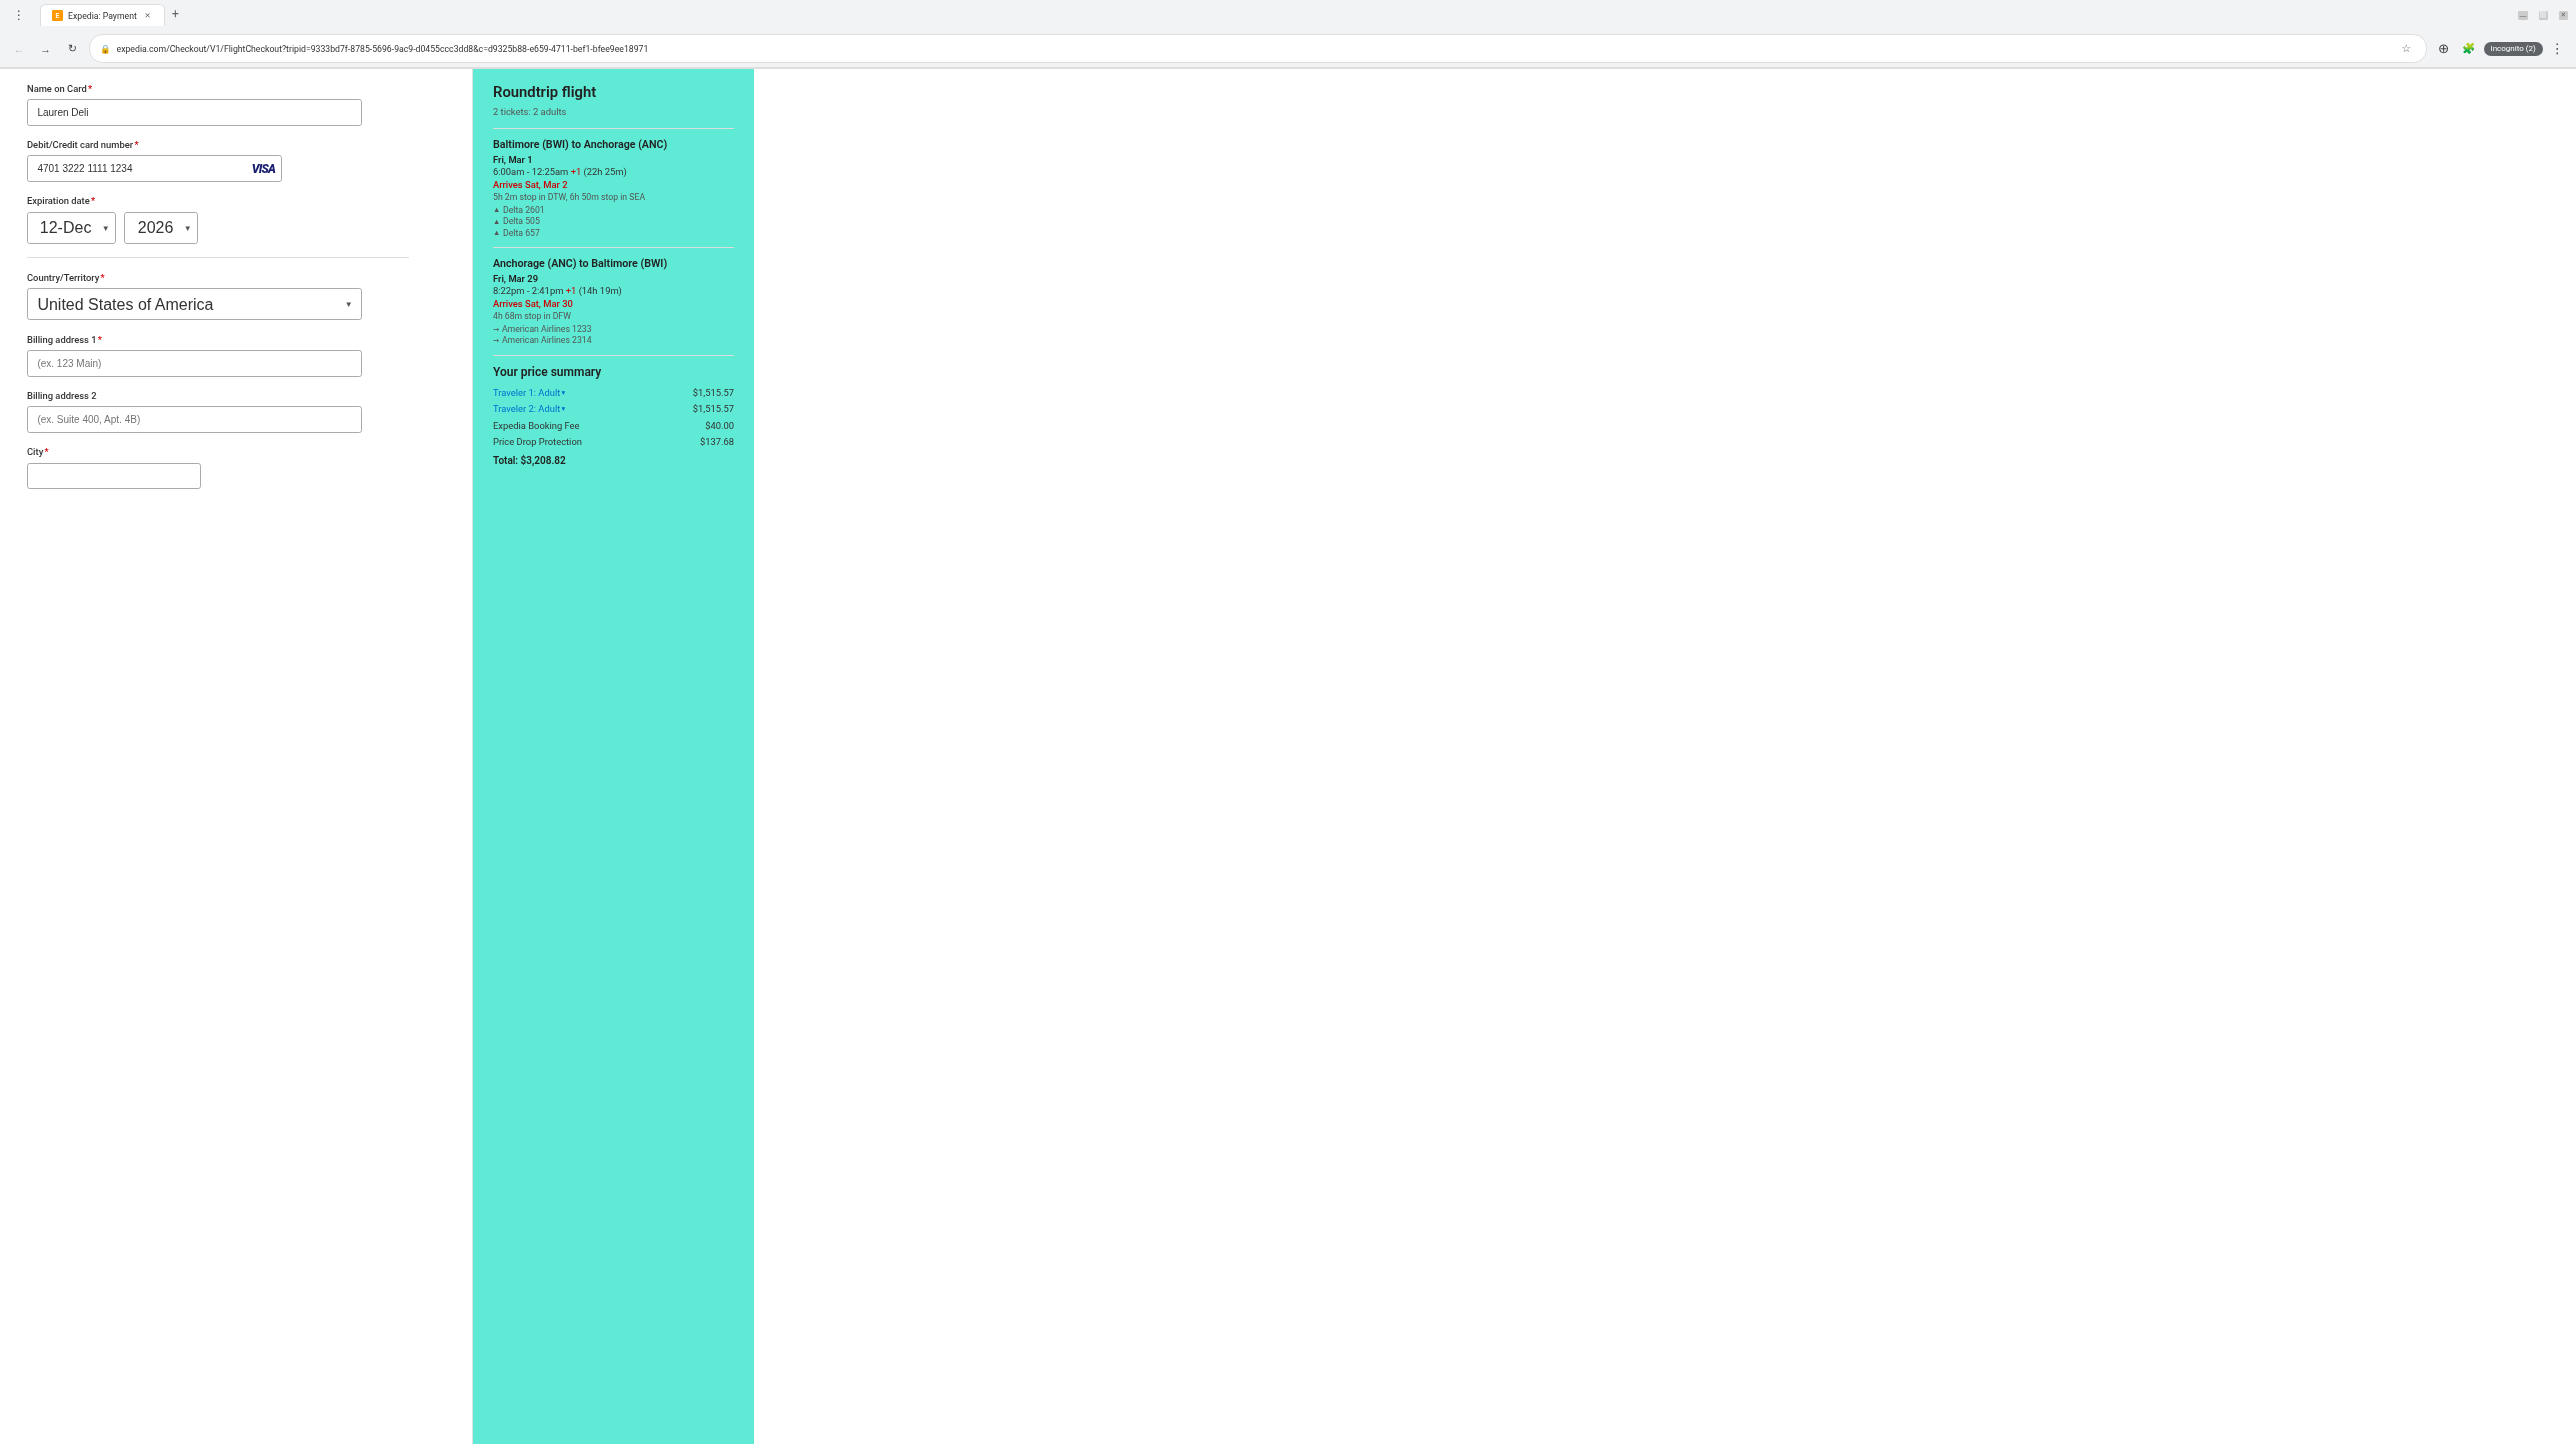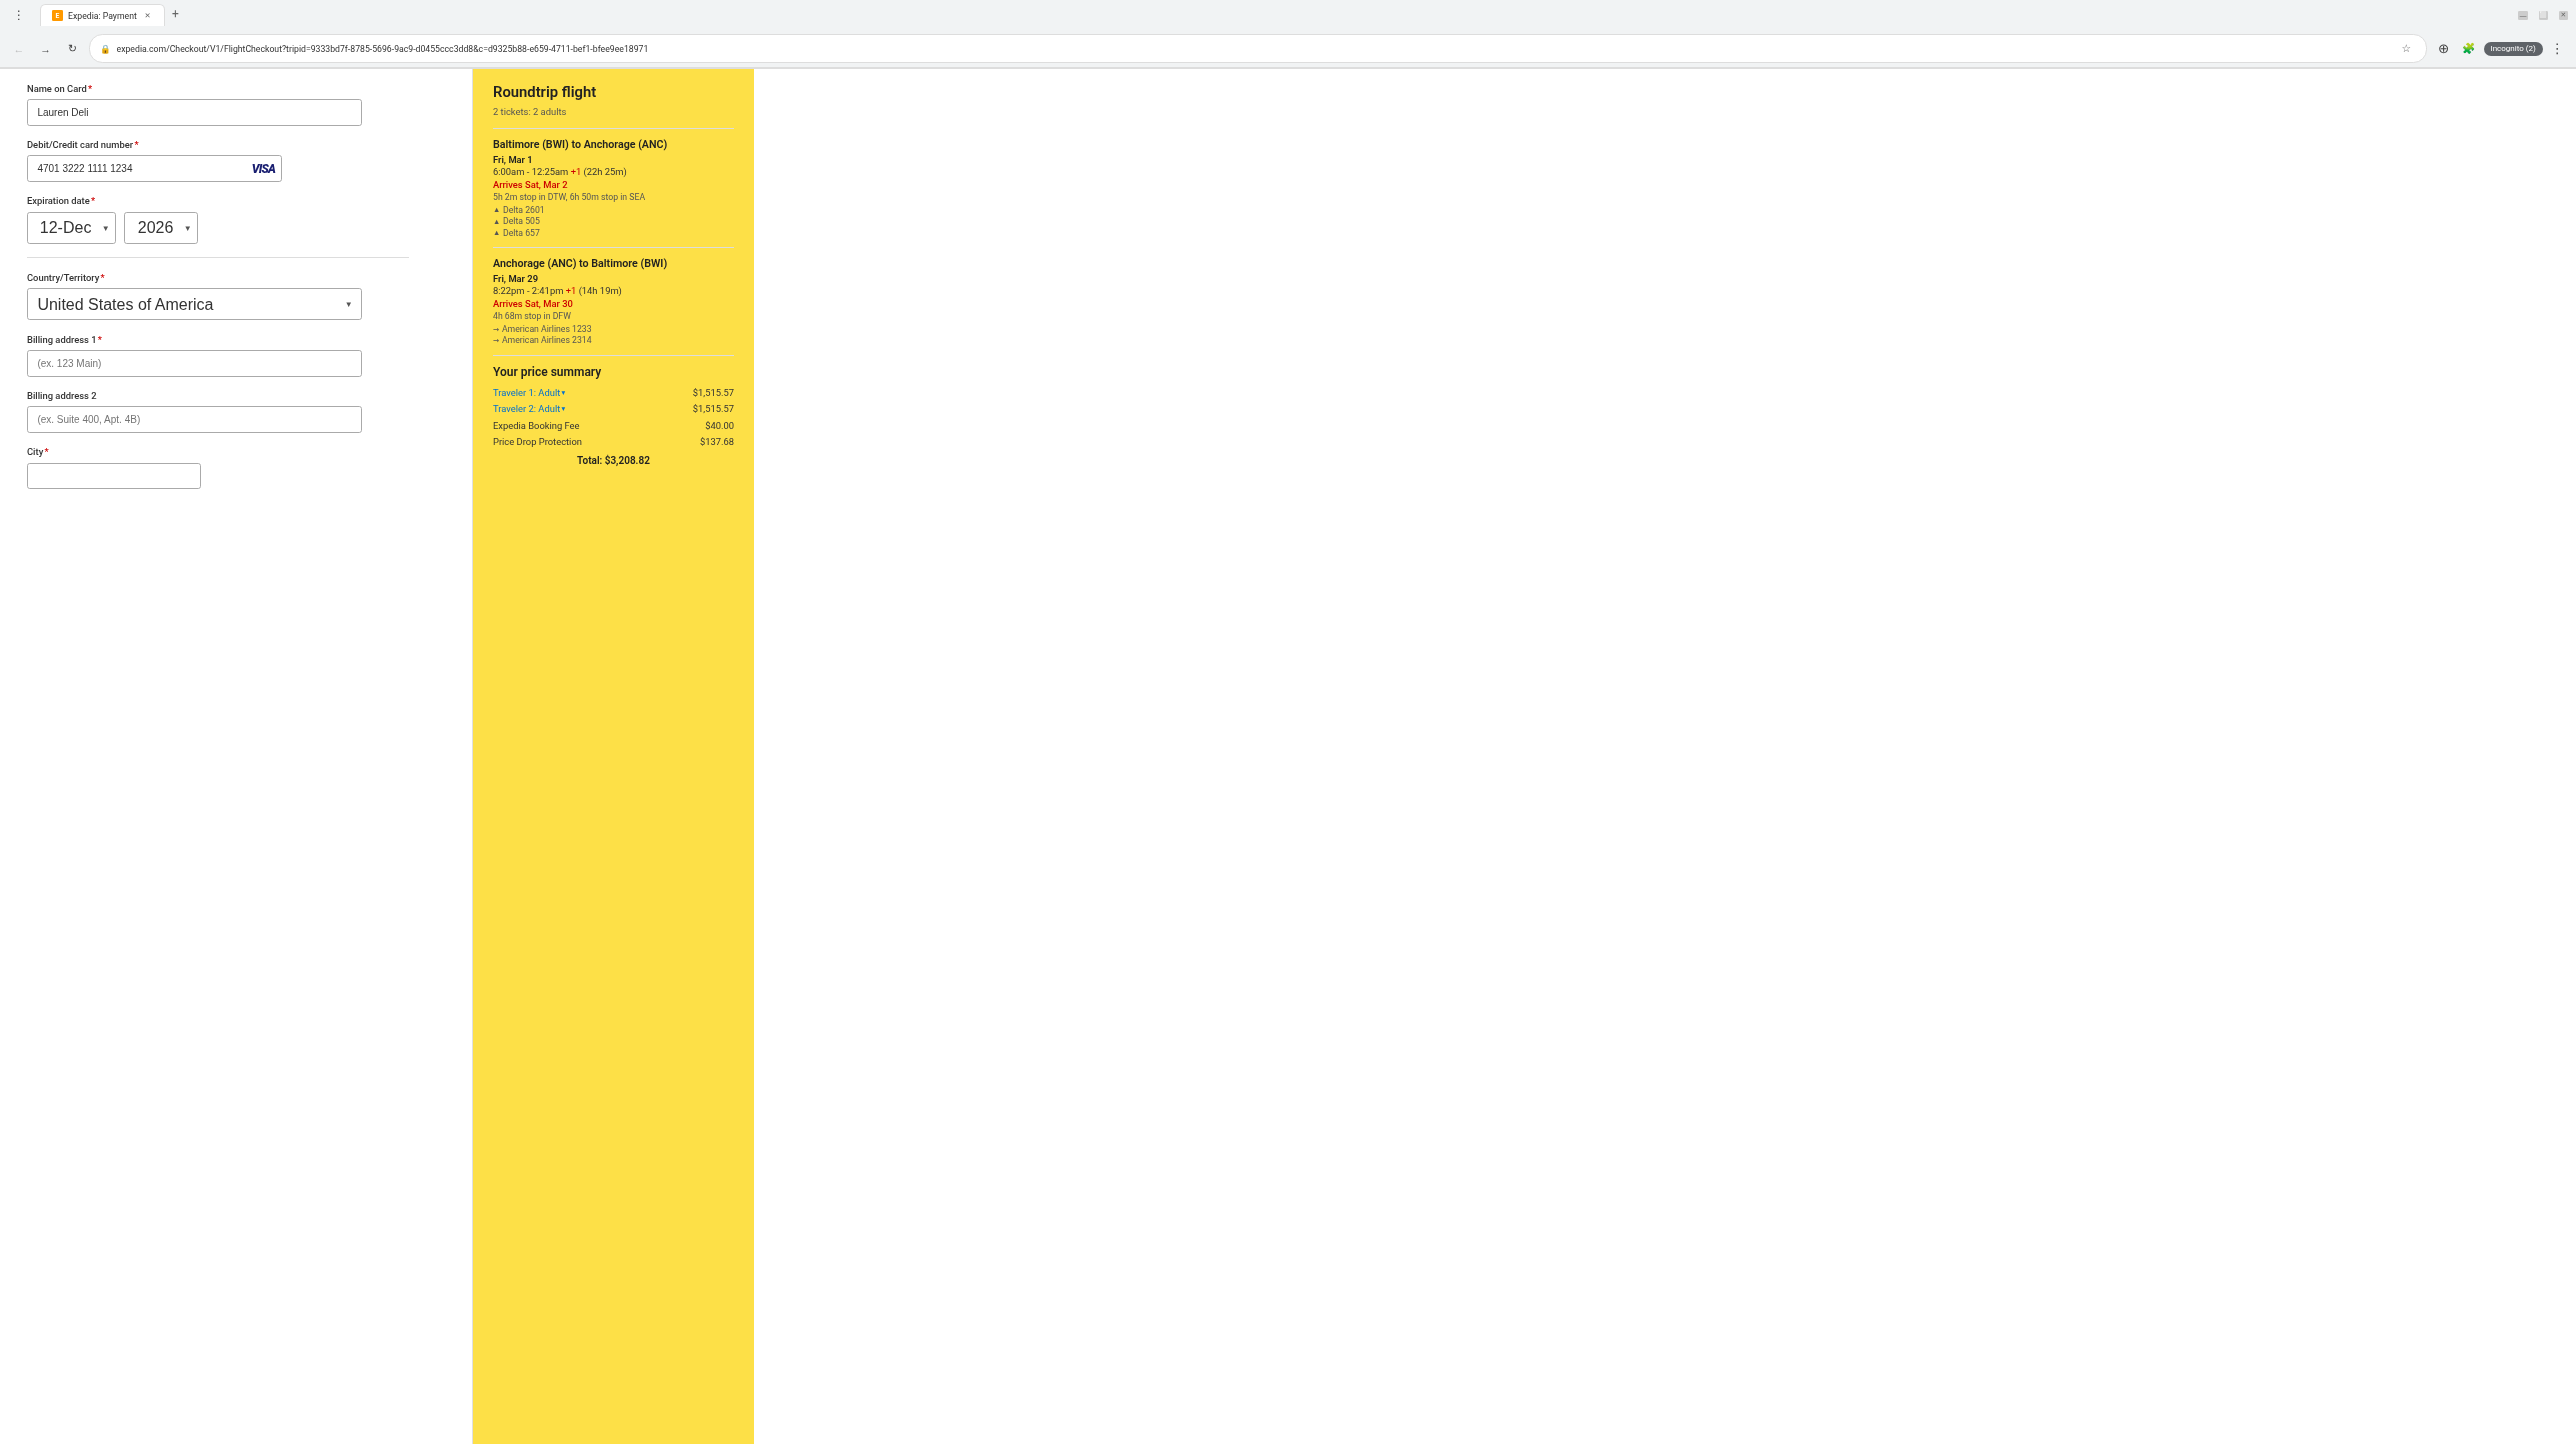--- a/index.html
+++ b/index.html
@@ -286,21 +286,21 @@
 
     .city-input {
       max-width: 174px;
     }
 
     
     .sidebar {
       width: 282px;
       padding: 13.4px 20px;
       border-left: 0.7px solid #e0e0e0;
-      background: #fde047;
+      background: #5eead4;
     }
     .sidebar-title {
       font-size: 14.8px;
       font-weight: 600;
       color: #222;
       margin-bottom: 5.4px;
     }
     .sidebar-subtitle {
       font-size: 9.4px;
       color: #555;
@@ -372,21 +372,21 @@
     }
     .price-label.black {
       color: #333;
     }
     .price-value {
       font-size: 9.4px;
       color: #333;
     }
     .total-row {
       display: flex;
-      justify-content: center;
+      justify-content: flex-start;
       align-items: center;
       margin-top: 8px;
     }
     .total-label {
       font-size: 10px;
       font-weight: 600;
       color: #222;
     }
   </style>
 </head>

